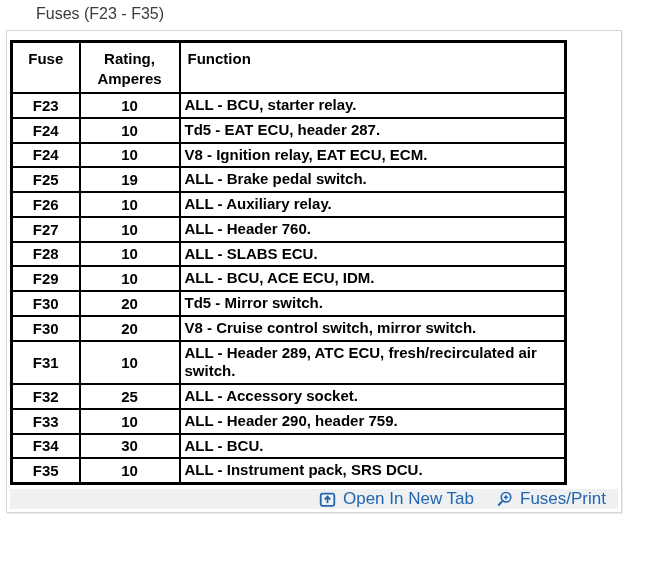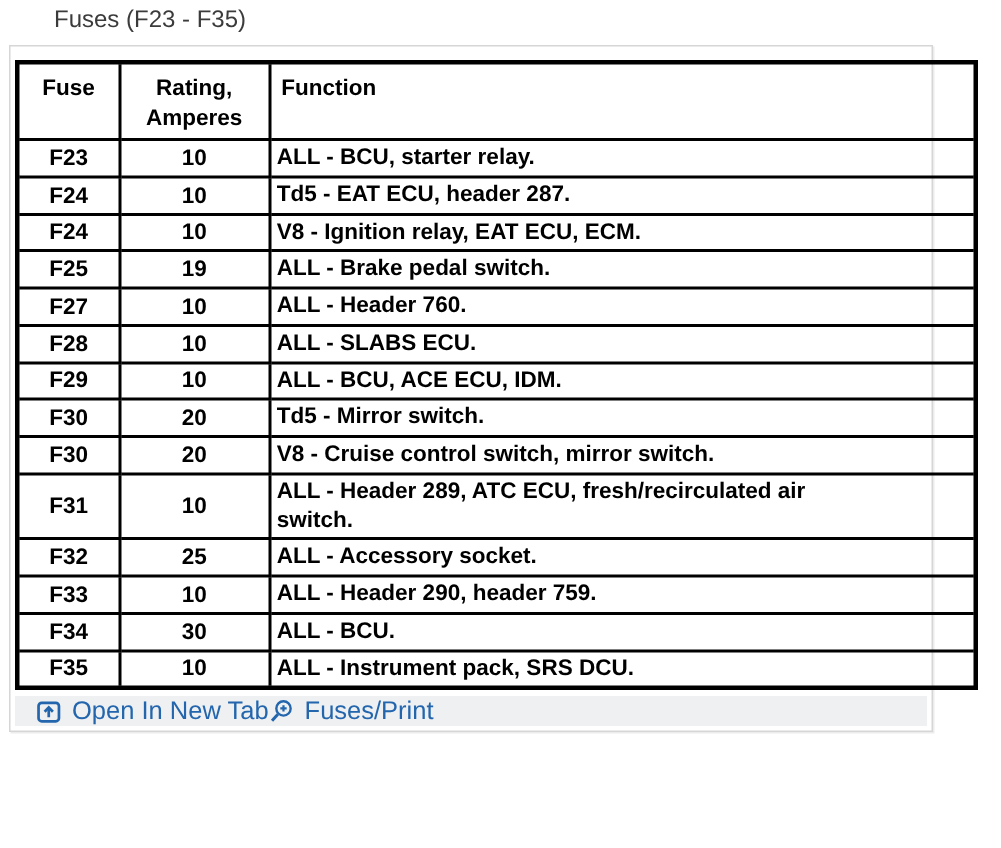--- a/index.html
+++ b/index.html
@@ -29,21 +29,21 @@
     border: 1px solid #d6d6d6;
     background: #ffffff;
     padding: 3px;
     box-shadow: 1px 1px 0 #ececec;
     display: flex;
     flex-direction: column;
   }
   table.fuse-table {
     border-collapse: collapse;
     margin: 6px 0 2px 0;
-    width: 642px;
+    width: 557px;
     border: 3px solid #000000;
     table-layout: fixed;
   }
   .fuse-table th, .fuse-table td {
     border: 2px solid #000000;
     font-size: 15px;
     color: #000000;
     box-sizing: border-box;
     font-weight: bold;
   }
@@ -61,23 +61,24 @@
   }
   .col-fuse   { width: 68px;  text-align: center; }
   .col-rating { width: 100px; text-align: center; white-space: pre-line; }
   .col-function { text-align: left; padding-left: 7px; white-space: pre-line; line-height: 1.25; }
   th.col-function { padding-left: 7px; }
   .footer-bar {
     margin-top: 2px;
     height: 20px;
     background: #eef0f2;
     display: flex;
-    justify-content: flex-start;
+    justify-content: flex-end;
     align-items: center;
     padding: 0 12px 0 14px;
+    gap: 22px;
   }
   .footer-link {
     display: flex;
     align-items: center;
     gap: 7px;
     color: #2366ad;
     font-size: 17px;
     text-decoration: none;
     cursor: pointer;
   }
@@ -119,20 +120,25 @@
         <td class="col-rating">10</td>
         <td class="col-function">V8 - Ignition relay, EAT ECU, ECM.</td>
       </tr>
 
       <tr>
         <td class="col-fuse">F25</td>
         <td class="col-rating">19</td>
         <td class="col-function">ALL - Brake pedal switch.</td>
       </tr>
 
+      <tr>
+        <td class="col-fuse">F26</td>
+        <td class="col-rating">10</td>
+        <td class="col-function">ALL - Auxiliary relay.</td>
+      </tr>
 
       <tr>
         <td class="col-fuse">F27</td>
         <td class="col-rating">10</td>
         <td class="col-function">ALL - Header 760.</td>
       </tr>
 
       <tr>
         <td class="col-fuse">F28</td>
         <td class="col-rating">10</td>

